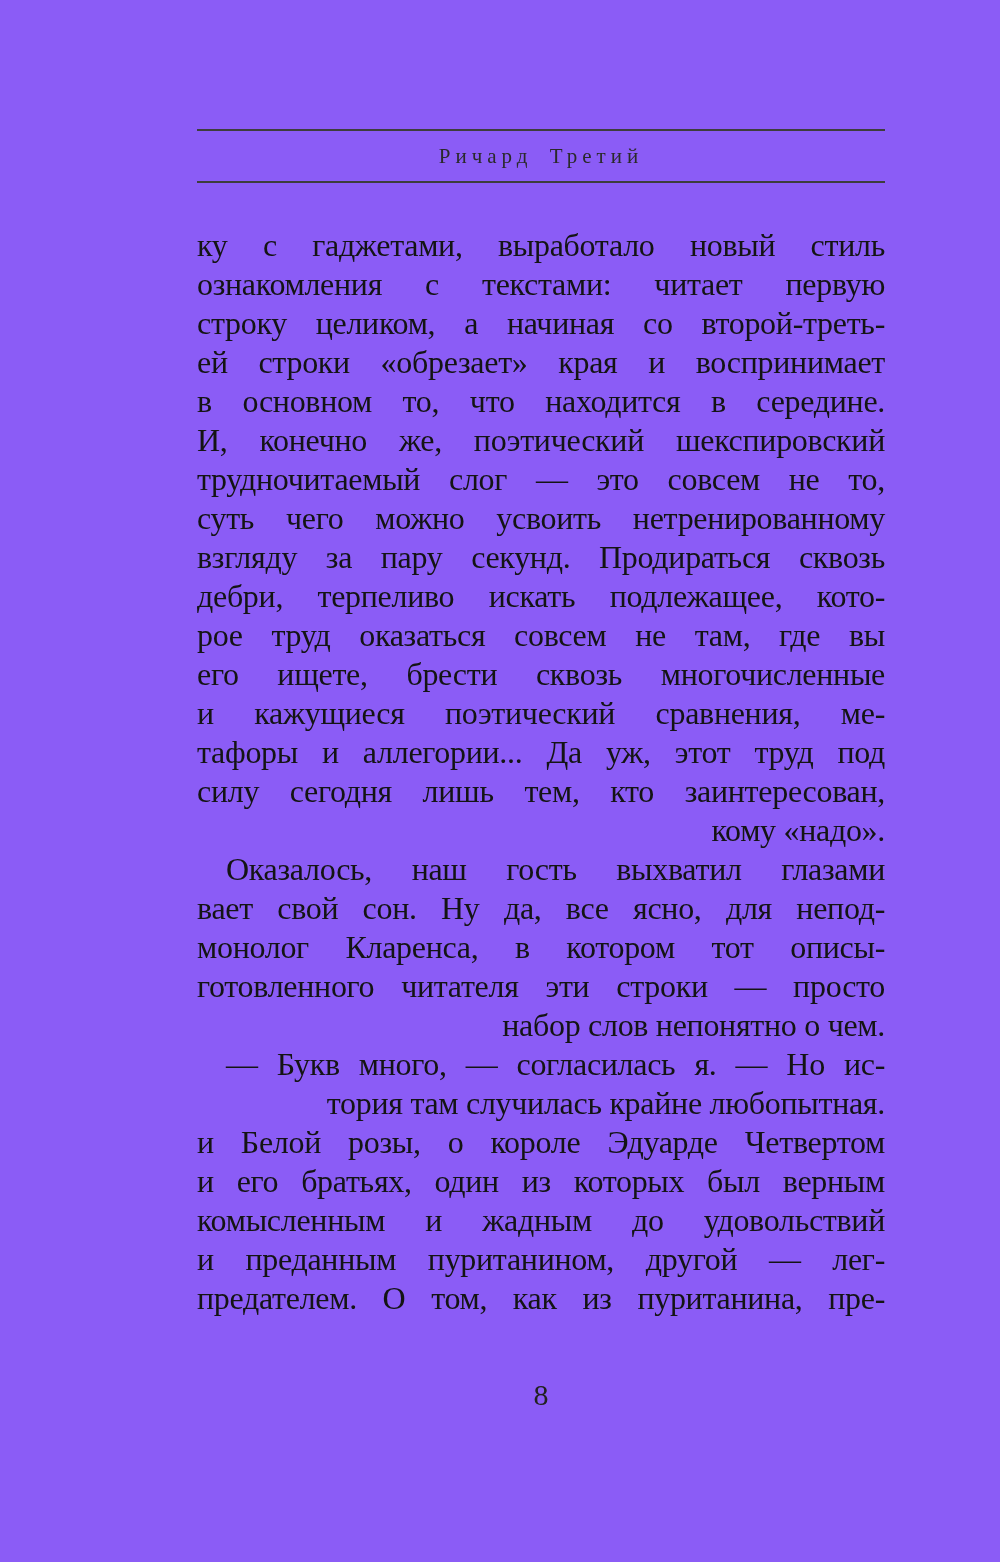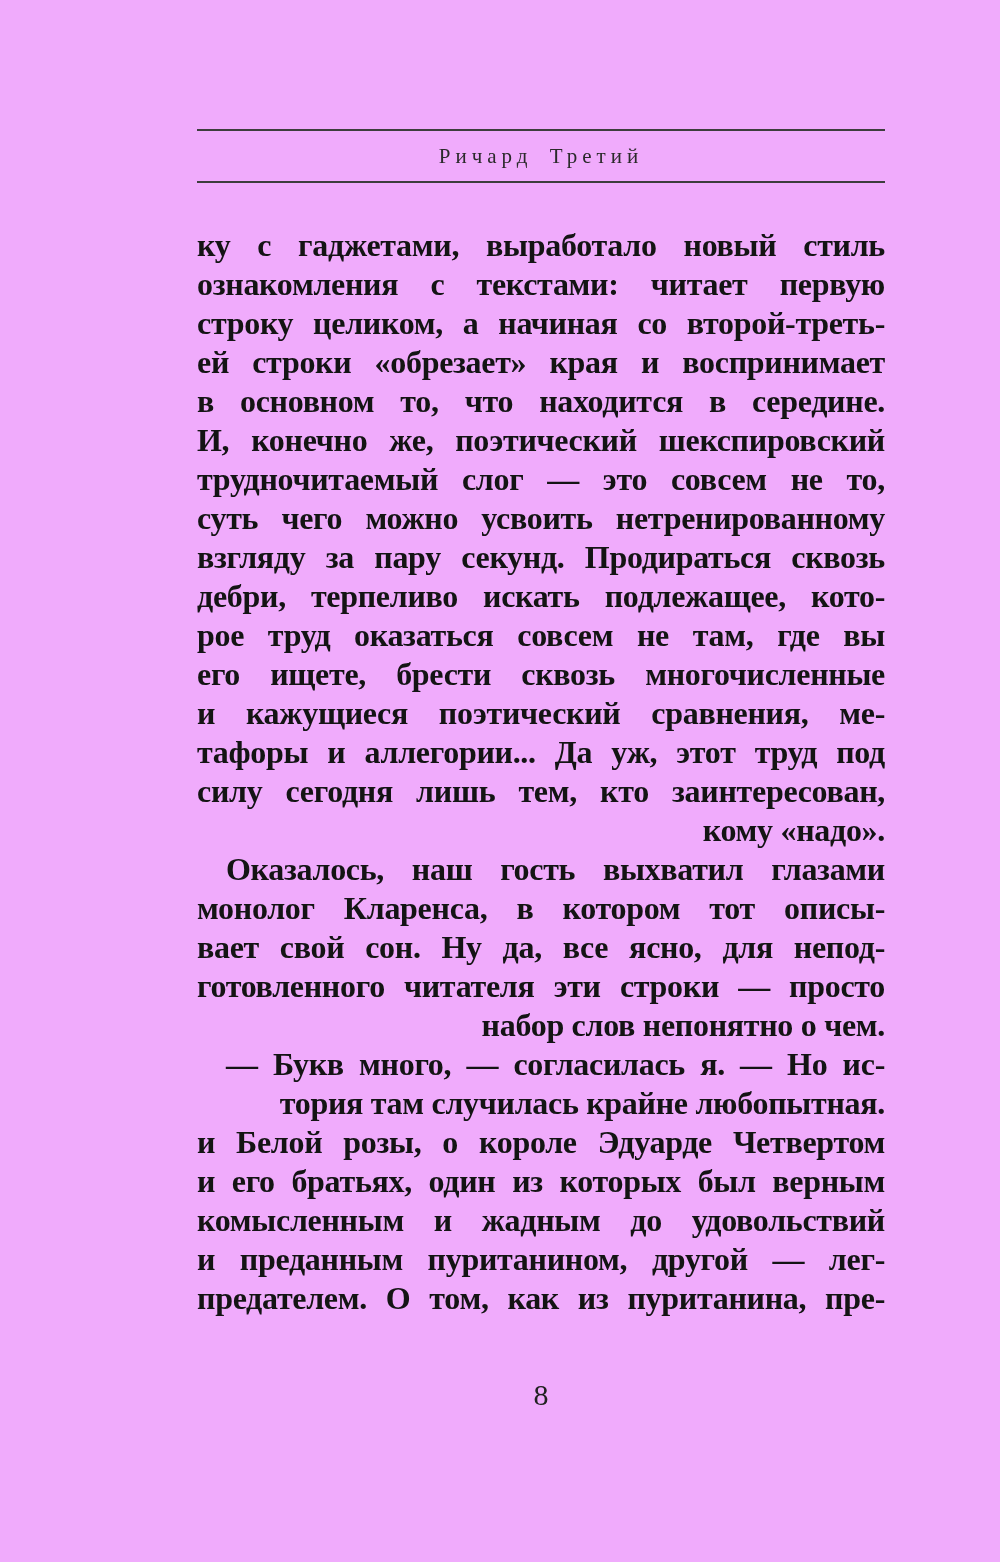--- a/index.html
+++ b/index.html
@@ -4,21 +4,21 @@
 <style>
   html, body {
     margin: 0;
     padding: 0;
     background: #ffffff;
   }
   .page {
     position: relative;
     width: 1000px;
     height: 1562px;
-    background: #f0abfc;
+    background: #8b5cf6;
     font-family: "Liberation Serif", "DejaVu Serif", serif;
     overflow: hidden;
   }
   .column {
     position: absolute;
     left: 197px;
     width: 688px;
   }
   .rule {
     position: absolute;
@@ -38,21 +38,20 @@
     letter-spacing: 5px;
     word-spacing: 7px;
     color: #2a2a2a;
   }
   .body-text {
     top: 226px;
     font-size: 32px;
     line-height: 39px;
     letter-spacing: -0.3px;
     color: #141414;
-    font-weight: bold;
   }
   .line {
     text-align: justify;
     text-align-last: justify;
     white-space: normal;
   }
   .line.endline {
     text-align: right;
     text-align-last: auto;
   }
@@ -85,22 +84,22 @@
       <div class="line">суть чего можно усвоить нетренированному</div>
       <div class="line">взгляду за пару секунд. Продираться сквозь</div>
       <div class="line">дебри, терпеливо искать подлежащее, кото-</div>
       <div class="line">рое труд оказаться совсем не там, где вы</div>
       <div class="line">его ищете, брести сквозь многочисленные</div>
       <div class="line">и кажущиеся поэтический сравнения, ме-</div>
       <div class="line">тафоры и аллегории... Да уж, этот труд под</div>
       <div class="line">силу сегодня лишь тем, кто заинтересован,</div>
       <div class="line endline">кому «надо».</div>
       <div class="line indent">Оказалось, наш гость выхватил глазами</div>
+      <div class="line">вает свой сон. Ну да, все ясно, для непод-</div>
       <div class="line">монолог Кларенса, в котором тот описы-</div>
-      <div class="line">вает свой сон. Ну да, все ясно, для непод-</div>
       <div class="line">готовленного читателя эти строки — просто</div>
       <div class="line endline">набор слов непонятно о чем.</div>
       <div class="line indent">— Букв много, — согласилась я. — Но ис-</div>
       <div class="line endline">тория там случилась крайне любопытная.</div>
       <div class="line">и Белой розы, о короле Эдуарде Четвертом</div>
       <div class="line">и его братьях, один из которых был верным</div>
       <div class="line">комысленным и жадным до удовольствий</div>
       <div class="line">и преданным пуританином, другой — лег-</div>
       <div class="line">предателем. О том, как из пуританина, пре-</div>
     </div>

